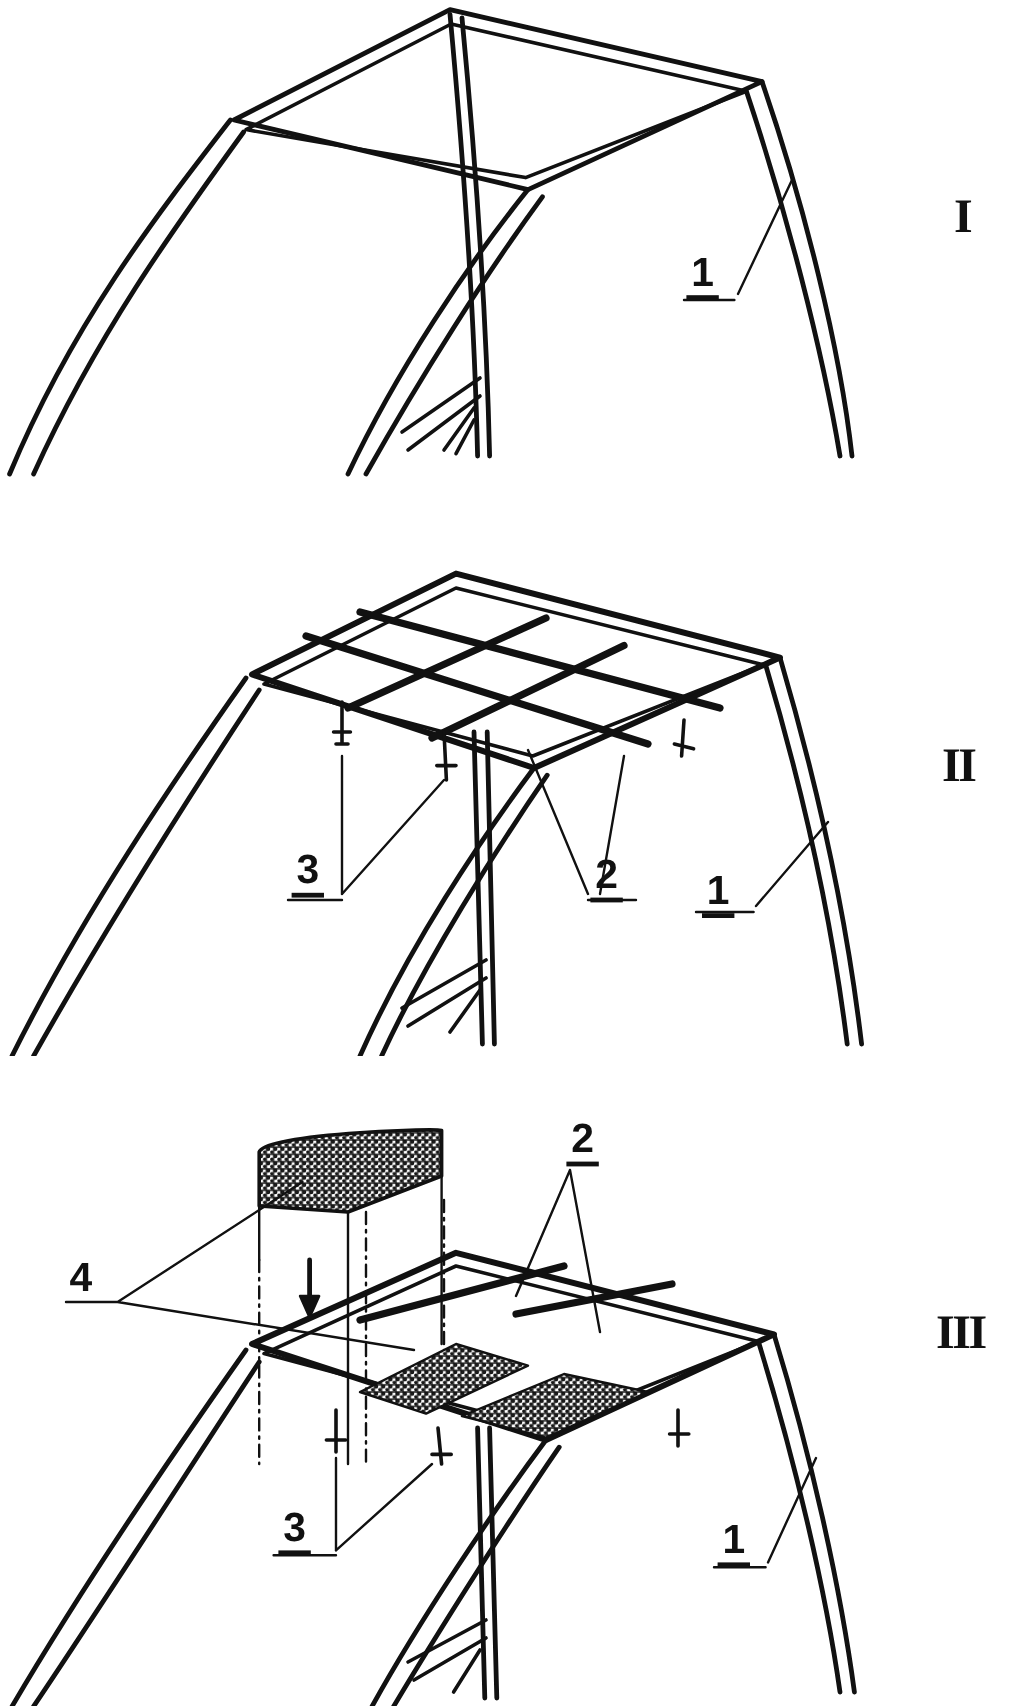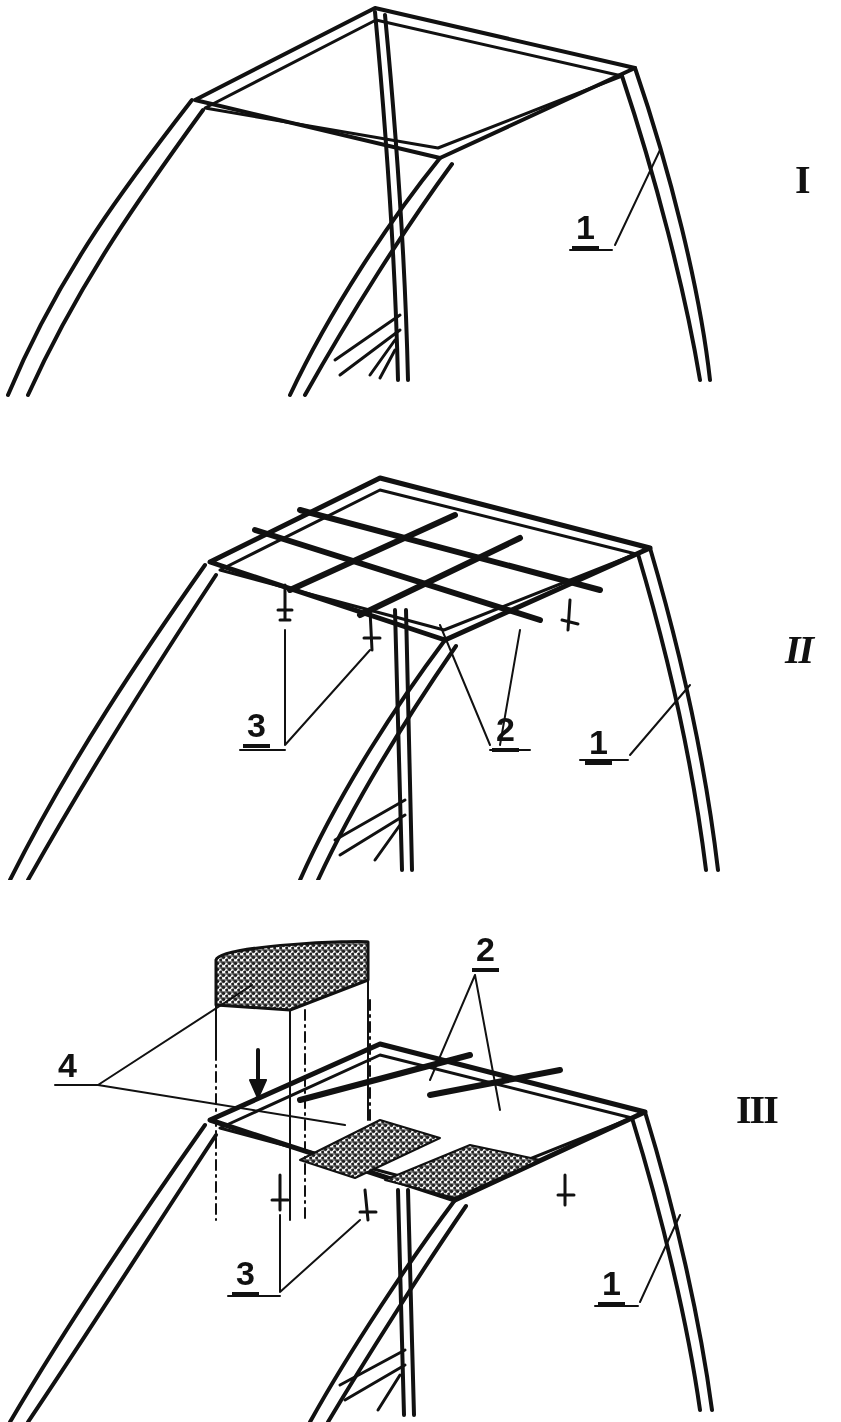--- a/index.html
+++ b/index.html
@@ -74,21 +74,21 @@
     <path d="M406 150 C408 250 410 330 412 410" stroke-width="4"></path>
     <path d="M405 340 L335 380 M405 355 L340 395 M400 365 L375 400" stroke-width="3"></path>
 
     <path d="M285 170 L285 285 M370 190 L285 285 M240 290 L285 290" stroke-width="2"></path>
     <path d="M440 165 L490 285 M520 170 L500 285 M490 290 L530 290" stroke-width="2"></path>
     <path d="M690 225 L630 295 M580 300 L628 300" stroke-width="2"></path>
   </svg>
   <div class="lbl num ul" style="left:243px;top:248px;">3</div>
   <div class="lbl num ul" style="left:492px;top:252px;">2</div>
   <div class="lbl num ul" style="left:585px;top:265px;">1</div>
-  <div class="lbl roman" style="left:785px;top:170px;font-style:italic;">II</div>
+  <div class="lbl roman" style="left:785px;top:158px;">II</div>
 </div>
 
 <div class="panel" style="top:920px;height:502px;">
   <svg width="841" height="502" fill="none" stroke="#111" stroke-linecap="round" stroke-linejoin="round">
     <defs>
       <pattern id="speckle" width="6" height="6" patternUnits="userSpaceOnUse">
         <rect width="6" height="6" fill="#fff"></rect>
         <circle cx="1.5" cy="1.5" r="1.2" fill="#222"></circle>
         <circle cx="4.5" cy="4" r="0.9" fill="#222"></circle>
       </pattern>
@@ -134,14 +134,14 @@
 
     <path d="M55 165 L98 165 M98 165 L252 65 M98 165 L345 205" stroke-width="2"></path>
     <path d="M475 55 L430 160 M475 55 L500 190" stroke-width="2"></path>
     <path d="M280 295 L280 372 M360 300 L280 372 M228 376 L280 376" stroke-width="2"></path>
     <path d="M680 295 L640 382 M595 386 L638 386" stroke-width="2"></path>
   </svg>
   <div class="lbl num" style="left:58px;top:128px;">4</div>
   <div class="lbl num ul" style="left:472px;top:12px;">2</div>
   <div class="lbl num ul" style="left:232px;top:336px;">3</div>
   <div class="lbl num ul" style="left:598px;top:346px;">1</div>
-  <div class="lbl roman" style="left:736px;top:170px;">III</div>
+  <div class="lbl roman" style="left:780px;top:170px;">III</div>
 </div>
 
 </body></html>

